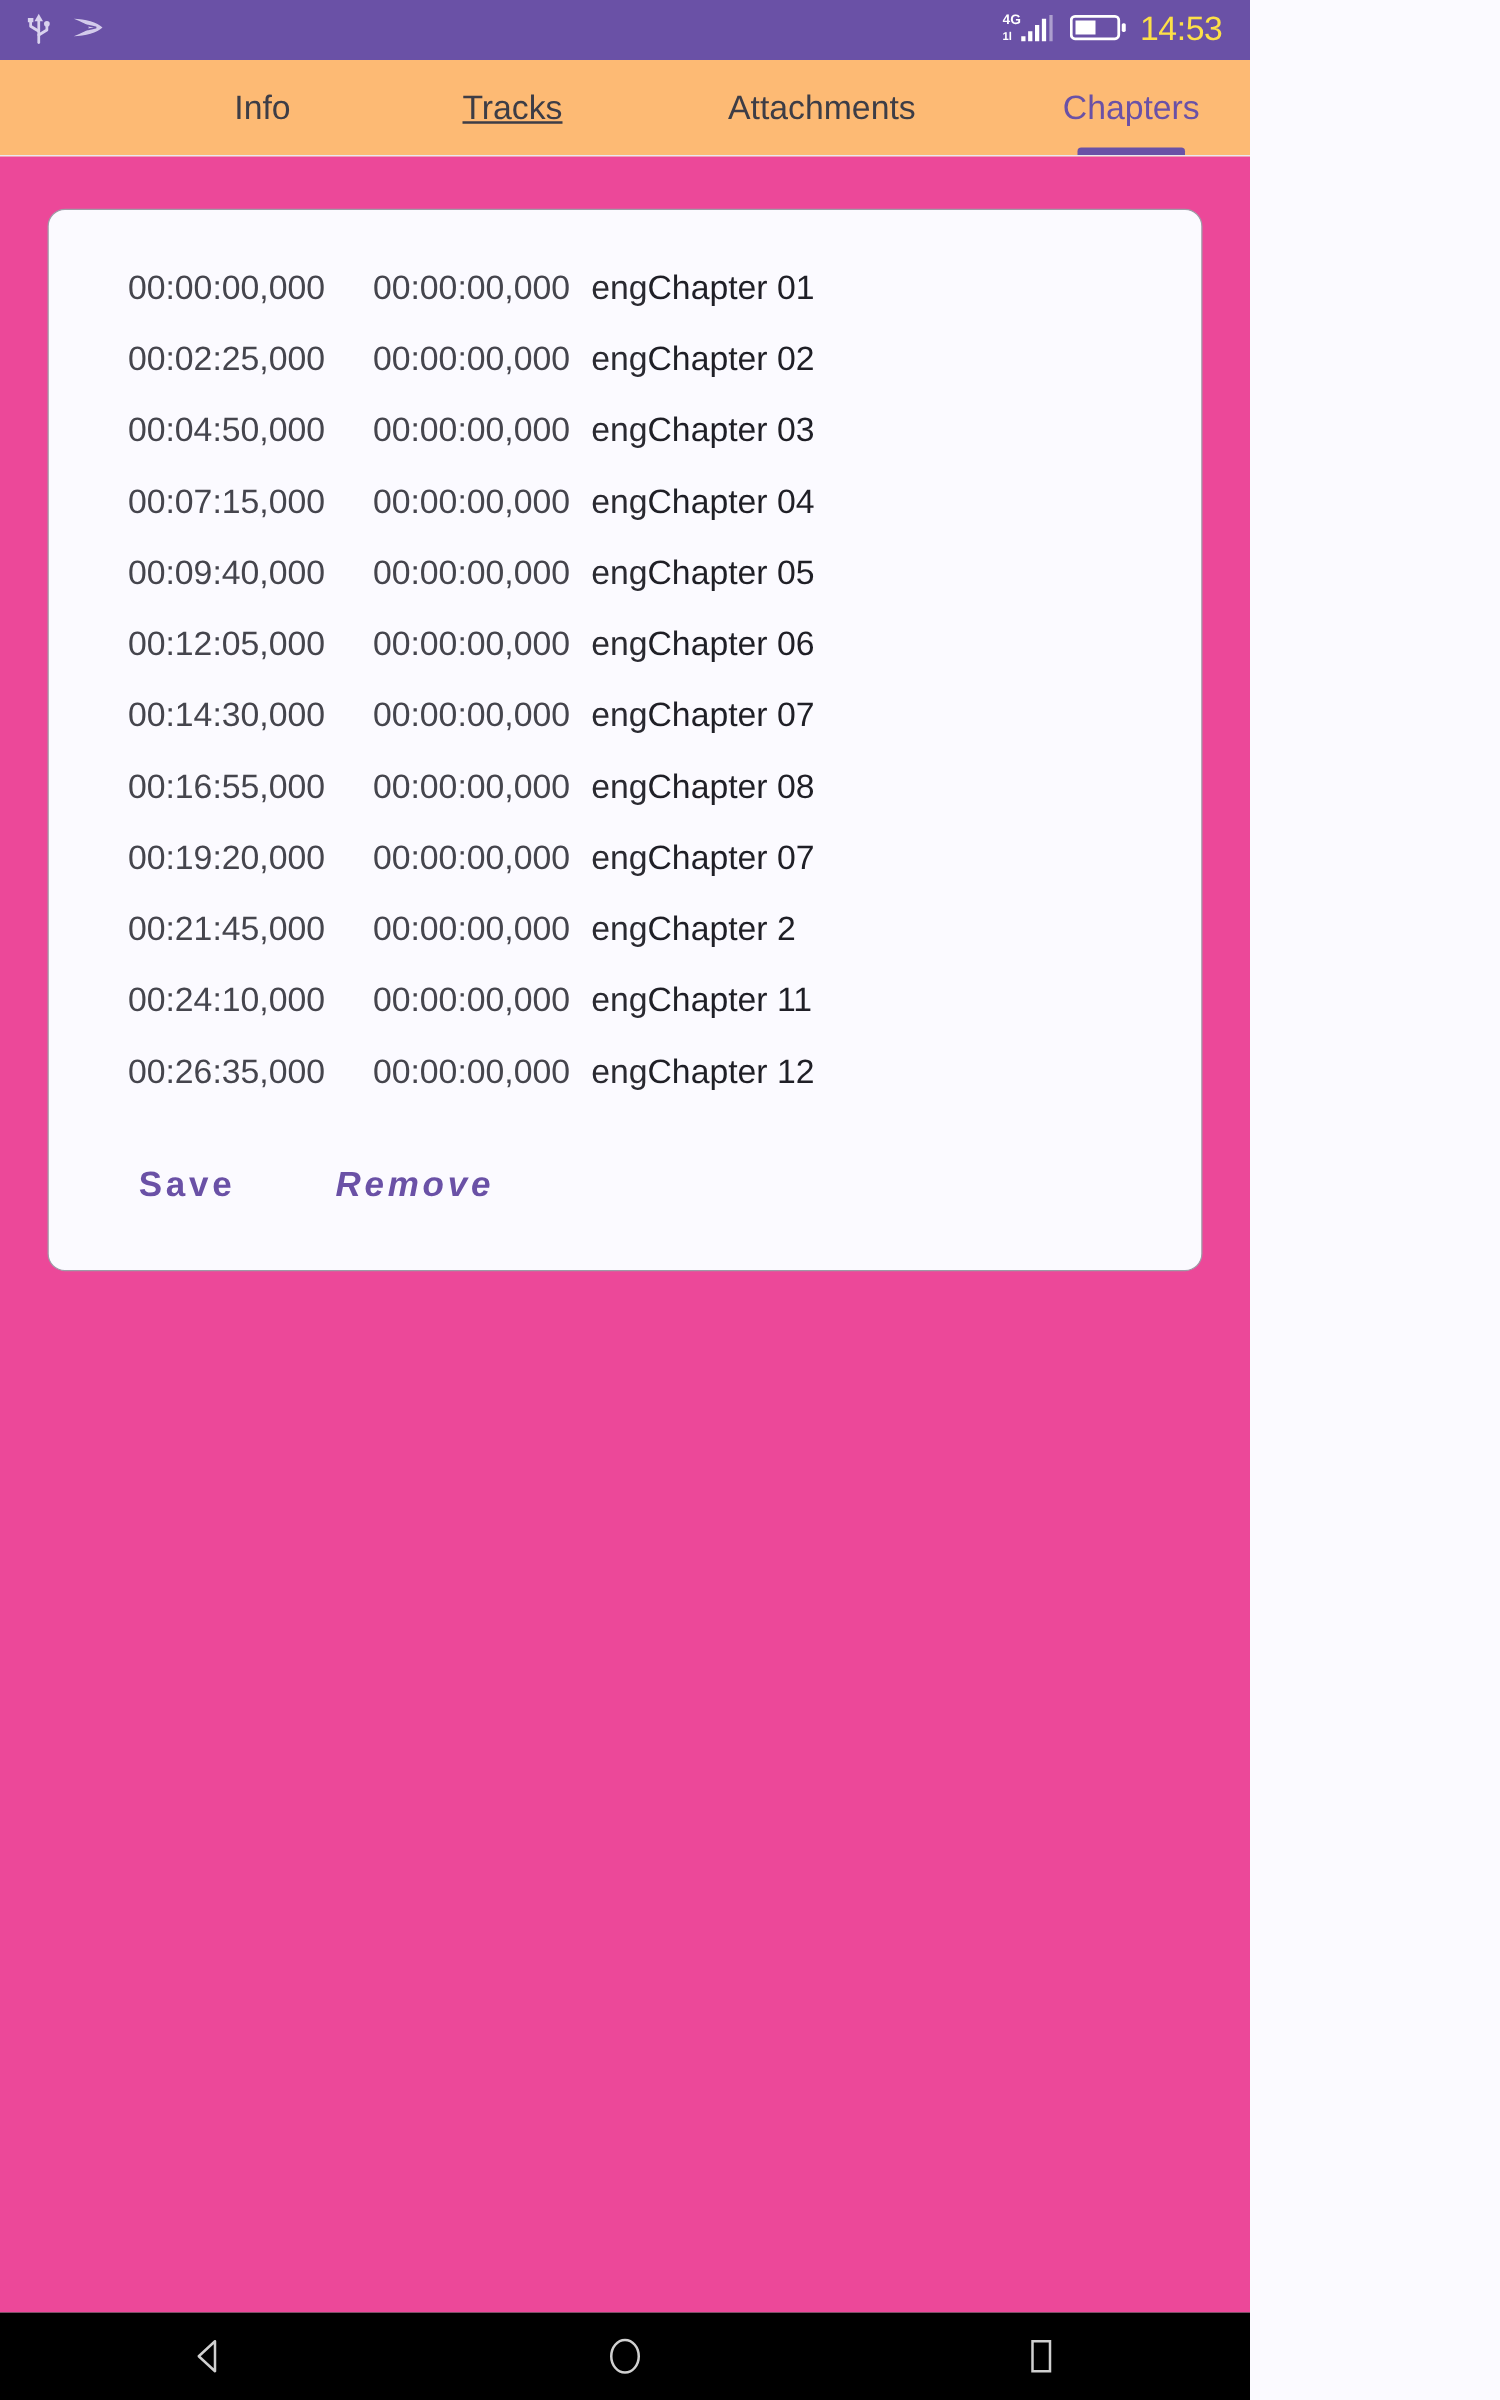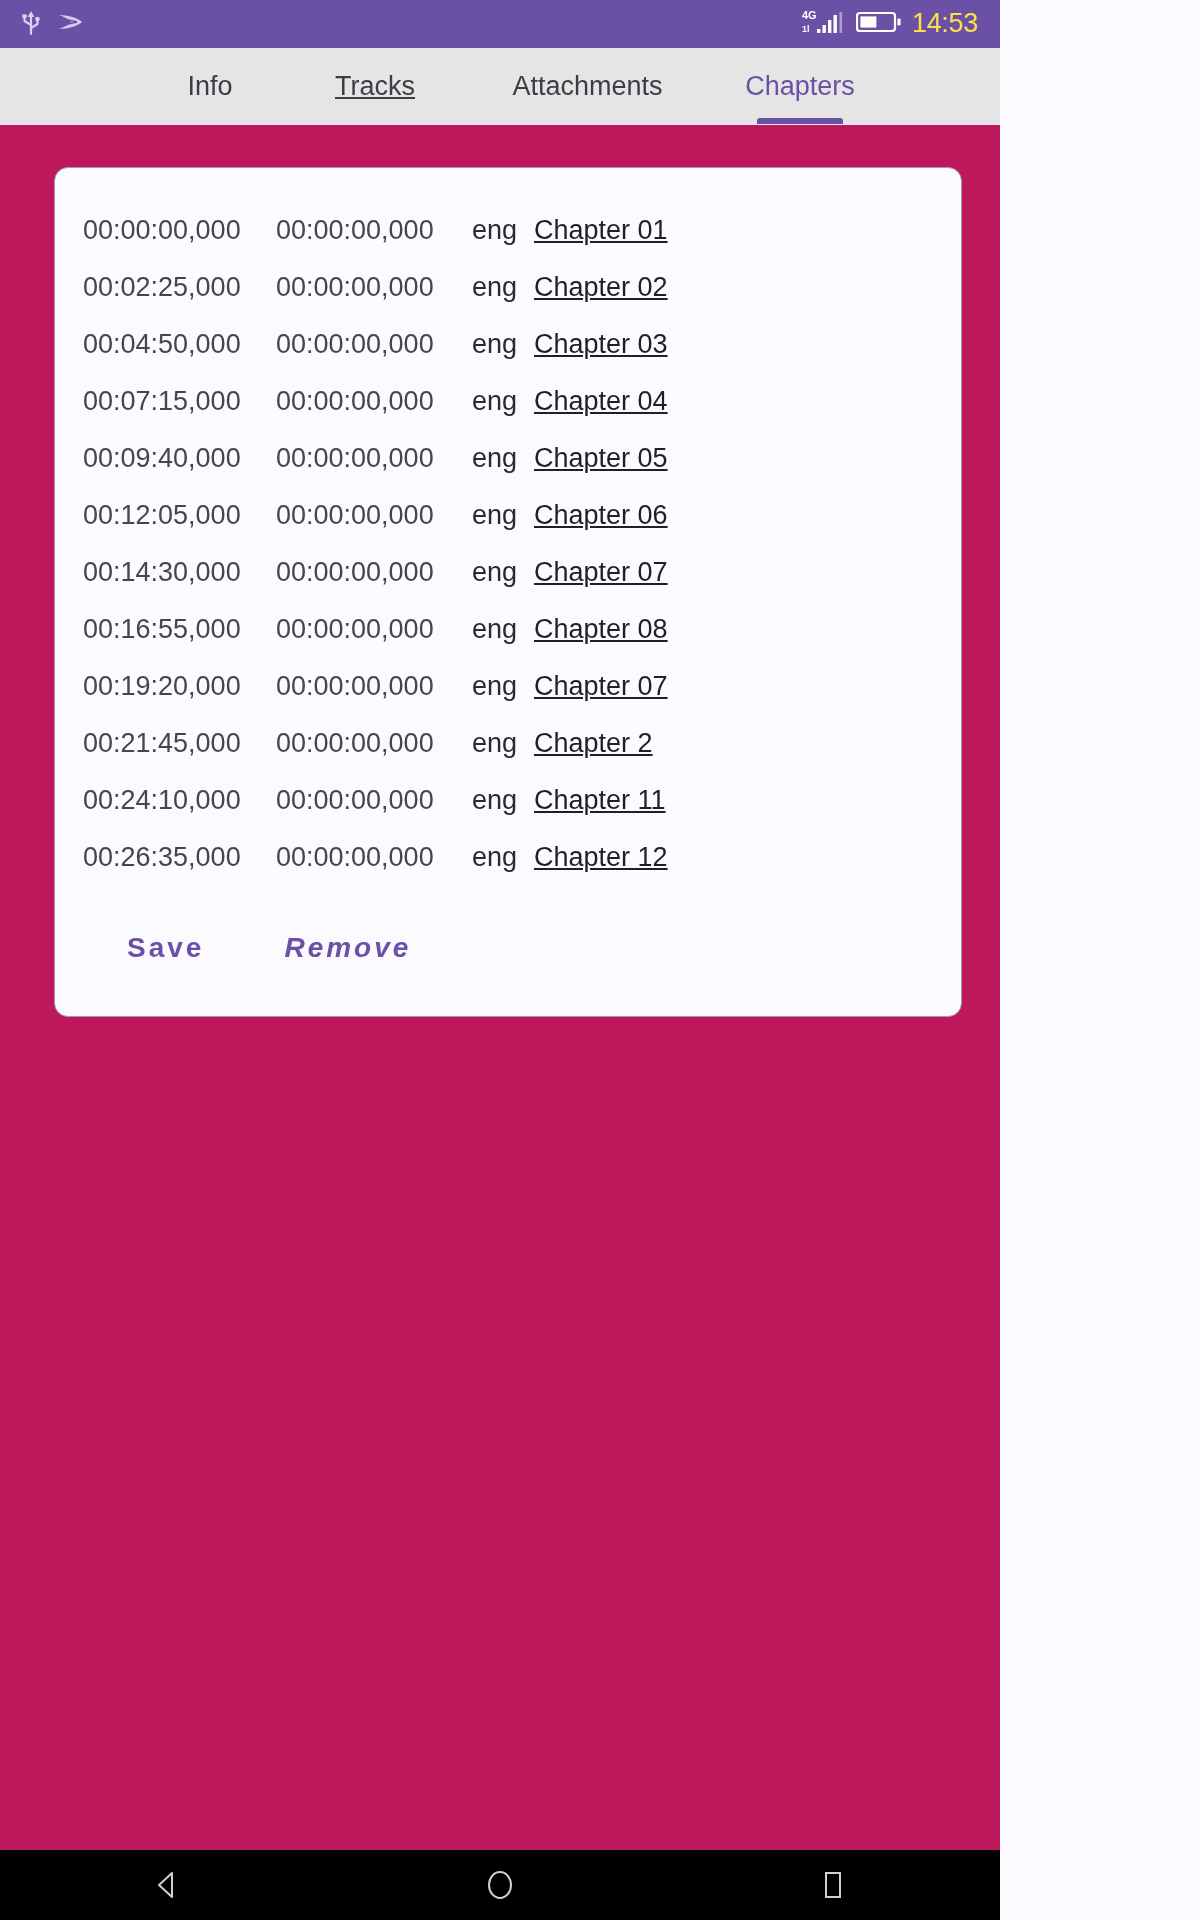--- a/index.html
+++ b/index.html
@@ -95,24 +95,24 @@
     font-size: 27px;
     font-weight: bold;
     letter-spacing: 0.5px;
     cursor: pointer;
     padding: 14px 12px;
   }
 
   
   .tab-bar {
     height: 77px;
-    background: #e5e5e5;
+    background: #fdba74;
     display: flex;
     align-items: stretch;
-    justify-content: flex-start;
+    justify-content: space-between;
     padding-left: 140px;
     border-bottom: 1px solid #eae8ef;
     flex: 0 0 auto;
     position: relative;
   }
   .tab {
     position: relative;
     display: flex;
     align-items: center;
     justify-content: center;
@@ -133,23 +133,24 @@
     bottom: 0;
     width: 86px;
     height: 6px;
     background: #6a51a6;
     border-radius: 3px 3px 0 0;
   }
 
   
   .content {
     flex: 1 1 auto;
-    background: #be185d;
-    padding: 42px 38px 0 54px;
+    background: #ec4899;
+    padding: 42px 38px 0 38px;
     overflow: hidden;
+    text-align: right;
   }
 
   .card {
     border: 1px solid #9e9aa6;
     border-radius: 14px;
     background: #fbfaff;
     padding: 34px 0 44px 0;
   }
 
   .chapter-row {
@@ -167,21 +168,20 @@
   .col-end {
     width: 196px;
     color: #45454d;
   }
   .col-lang {
     width: 62px;
     color: #2a2a31;
   }
   .col-name {
     color: #1f1f26;
-    text-decoration: underline;
   }
 
   .card-actions {
     display: flex;
     align-items: center;
     padding-left: 68px;
     margin-top: 38px;
   }
   .card-action {
     color: #6a51a6;

